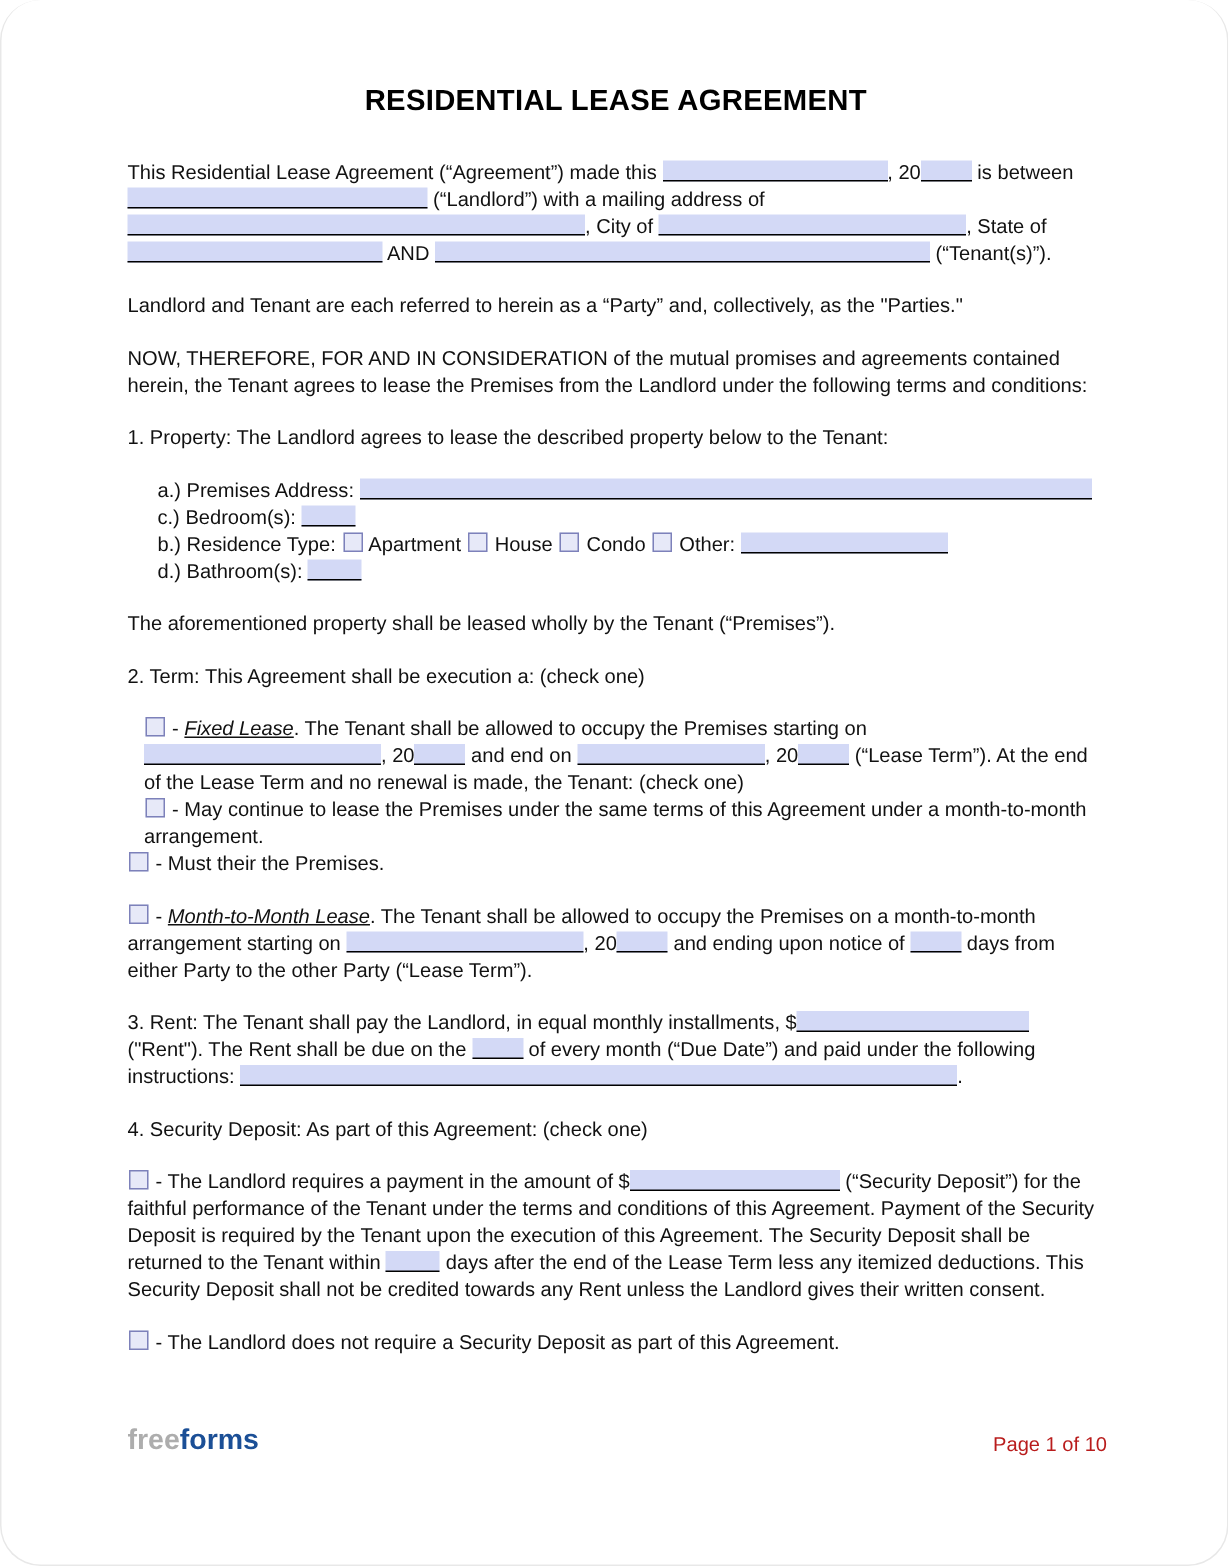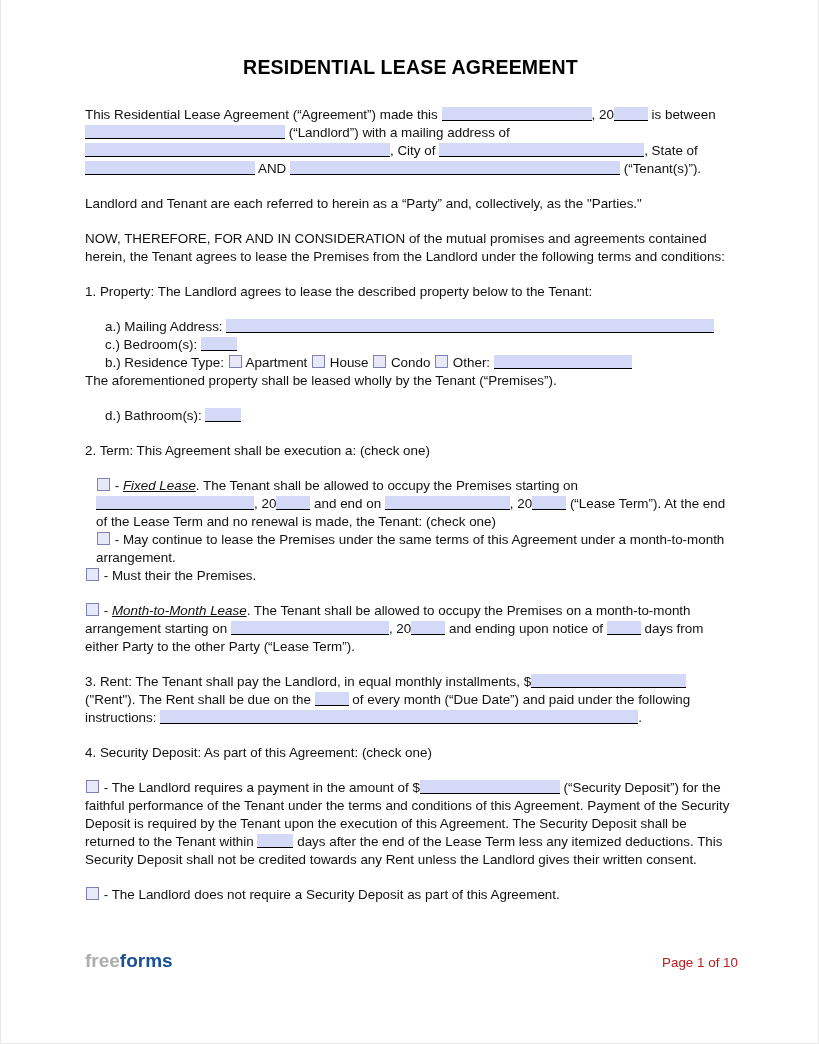--- a/index.html
+++ b/index.html
@@ -4,21 +4,21 @@
 <style>
   html,body{margin:0;padding:0;background:#ffffff;}
   .page{
     position:relative;
     width:819px;height:1044px;
     background:#ffffff;
     font-family:"Liberation Sans","DejaVu Sans",sans-serif;
     font-size:13.4px;line-height:18px;color:#111;
     overflow:hidden;
     box-sizing:border-box;
-    border-left:1px solid #e8e8e8;border-right:1px solid #e8e8e8;border-bottom:1px solid #e8e8e8;
+    border-left:1px solid #e8e8e8;border-right:1px solid #e8e8e8;border-bottom:1px solid #e8e8e8;border-radius:27px;
   }
   .content{position:absolute;left:84px;top:58px;width:651px;}
   .doc-title{
     font-size:19.5px;font-weight:bold;text-align:center;
     margin:0 0 30px 0;letter-spacing:0.2px;color:#000;
   }
   .para{margin:0 0 17px 0;}
   .tight{margin-bottom:0;margin-left:11px;}
   .indent1{margin-left:20px;}
   .indent2{}
@@ -49,25 +49,25 @@
 <body>
 
 <div class="page">
   <div class="content">
     <h1 class="doc-title">RESIDENTIAL LEASE AGREEMENT</h1>
     <div id="doc">
         <div class="para"><span class="">This Residential Lease Agreement (“Agreement”) made this </span><span class="blank" style="width: 150px;"></span><span class="">, 20</span><span class="blank" style="width: 34px;"></span><span class=""> is between </span><span class="blank" style="width: 200px;"></span><span class=""> (“Landlord”) with a mailing address of </span><span class="blank" style="width: 305px;"></span><span class="">, City of </span><span class="blank" style="width: 205px;"></span><span class="">, State of </span><span class="blank" style="width: 170px;"></span><span class=""> </span><span class="b">AND</span><span class=""> </span><span class="blank" style="width: 330px;"></span><span class=""> (“Tenant(s)”).</span></div>
         <div class="para"><span class="">Landlord and Tenant are each referred to herein as a “Party” and, collectively, as the "Parties."</span></div>
         <div class="para"><span class="">NOW, THEREFORE, FOR AND IN CONSIDERATION of the mutual promises and agreements contained herein, the Tenant agrees to lease the Premises from the Landlord under the following terms and conditions:</span></div>
         <div class="para"><span class="b">1. Property</span><span class="">: The Landlord agrees to lease the described property below to the Tenant:</span></div>
-        <div class="para tight indent1"><span class="">a.) Mailing Address: </span><span class="blank" style="width: 488px;"></span></div>
+        <div class="para tight indent1"><span class="">a.) Premises Address: </span><span class="blank" style="width: 488px;"></span></div>
         <div class="para tight indent1"><span class="">c.) Bedroom(s): </span><span class="blank" style="width: 36px;"></span></div>
         <div class="para tight indent1"><span class="">b.) Residence Type: </span><span class="cbx"></span><span class=""> Apartment </span><span class="cbx"></span><span class=""> House </span><span class="cbx"></span><span class=""> Condo </span><span class="cbx"></span><span class=""> Other: </span><span class="blank" style="width: 138px;"></span></div>
+        <div class="para indent1"><span class="">d.) Bathroom(s): </span><span class="blank" style="width: 36px;"></span></div>
         <div class="para"><span class="">The aforementioned property shall be leased wholly by the Tenant (“Premises”).</span></div>
-        <div class="para indent1"><span class="">d.) Bathroom(s): </span><span class="blank" style="width: 36px;"></span></div>
         <div class="para"><span class="b">2. Term</span><span class="">: This Agreement shall be execution a: (check one)</span></div>
         <div class="para tight"><span class="cbx"></span><span class=""> - </span><span class="iu">Fixed Lease</span><span class="">. The Tenant shall be allowed to occupy the Premises starting on </span><span class="blank" style="width: 158px;"></span><span class="">, 20</span><span class="blank" style="width: 34px;"></span><span class=""> and end on </span><span class="blank" style="width: 125px;"></span><span class="">, 20</span><span class="blank" style="width: 34px;"></span><span class=""> (“Lease Term”). At the end of the Lease Term and no renewal is made, the Tenant: (check one)</span></div>
         <div class="para tight indent2"><span class="cbx"></span><span class=""> - May continue to lease the Premises under the same terms of this Agreement under a month-to-month arrangement.</span></div>
         <div class="para indent2"><span class="cbx"></span><span class=""> - Must their the Premises.</span></div>
         <div class="para"><span class="cbx"></span><span class=""> - </span><span class="iu">Month-to-Month Lease</span><span class="">. The Tenant shall be allowed to occupy the Premises on a month-to-month arrangement starting on </span><span class="blank" style="width: 158px;"></span><span class="">, 20</span><span class="blank" style="width: 34px;"></span><span class=""> and ending upon notice of </span><span class="blank" style="width: 34px;"></span><span class=""> days from either Party to the other Party (“Lease Term”).</span></div>
         <div class="para"><span class="b">3. Rent</span><span class="">: The Tenant shall pay the Landlord, in equal monthly installments, $</span><span class="blank" style="width: 155px;"></span><span class=""> ("Rent"). The Rent shall be due on the </span><span class="blank" style="width: 34px;"></span><span class=""> of every month (“Due Date”) and paid under the following instructions: </span><span class="blank" style="width: 478px;"></span><span class="">.</span></div>
         <div class="para"><span class="b">4. Security Deposit</span><span class="">: As part of this Agreement: (check one)</span></div>
         <div class="para"><span class="cbx"></span><span class=""> - The Landlord requires a payment in the amount of $</span><span class="blank" style="width: 140px;"></span><span class=""> (“Security Deposit”) for the faithful performance of the Tenant under the terms and conditions of this Agreement. Payment of the Security Deposit is required by the Tenant upon the execution of this Agreement. The Security Deposit shall be returned to the Tenant within </span><span class="blank" style="width: 36px;"></span><span class=""> days after the end of the Lease Term less any itemized deductions. This Security Deposit shall not be credited towards any Rent unless the Landlord gives their written consent.</span></div>
         <div class="para"><span class="cbx"></span><span class=""> - The Landlord does not require a Security Deposit as part of this Agreement.</span></div>
       </div>

